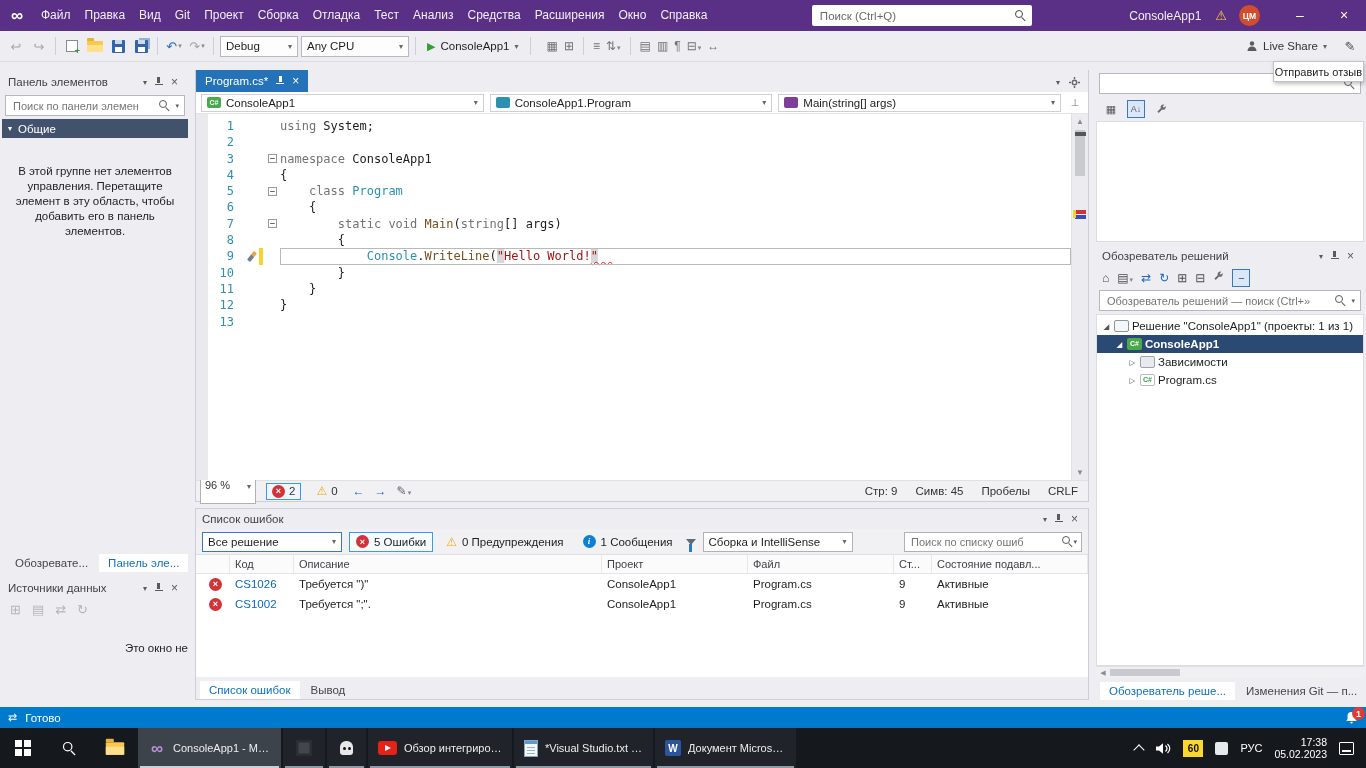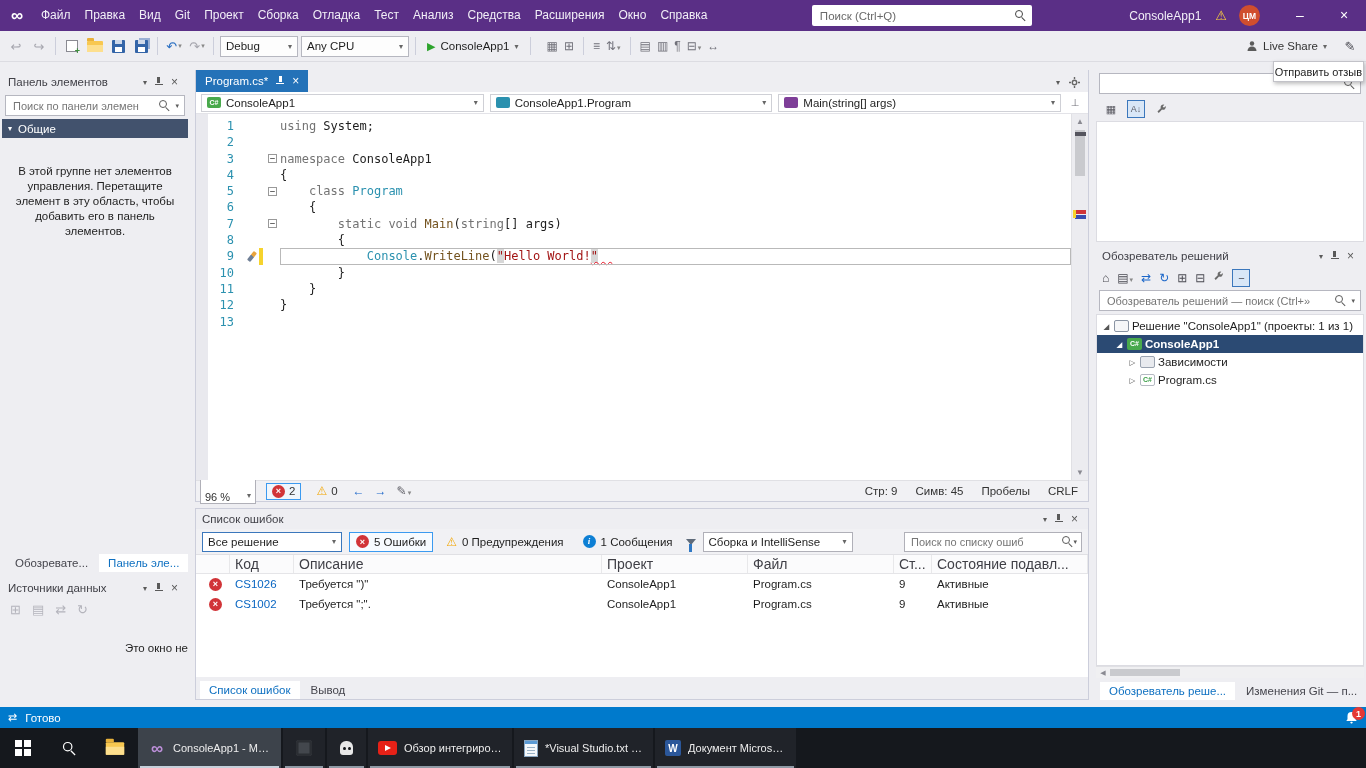--- a/index.html
+++ b/index.html
@@ -109,42 +109,42 @@
   .vscroll{position:absolute;right:0;top:0;bottom:0;width:17px;background:#ececf0;border-left:1px solid #e0e0e4}
   .scr-arrow{height:15px;color:#8a8a92;font-size:8px;text-align:center;line-height:15px}
   .scr-arrow.bottom{position:absolute;bottom:0;left:0;right:0}
   .scr-thumb{position:absolute;top:16px;left:3px;right:3px;height:46px;background:#c9cace}
   .scr-mark{position:absolute;right:2px;width:11px;height:4px}
   .m-top{top:18px;background:#55555e}
   .m-err{top:96px;background:#d13438}
   .m-caret{top:101px;background:#3a4db0}
   .m-chg{top:96px;left:1px;width:3px;background:#f6d32d;position:absolute;height:8px}
   .editor-status{height:21px;background:#f1f1f4;border-top:1px solid #e0e0e4;display:flex;align-items:center;gap:10px;padding:0 10px 0 4px;font-size:11.5px;color:#333}
-  .zoom-dd{width:56px;height:17px;background:#fff;border:1px solid #b0b0b8;display:flex;align-items:flex-start;padding:12px 4px;font-size:11px}
+  .zoom-dd{width:56px;height:17px;background:#fff;border:1px solid #b0b0b8;display:flex;align-items:flex-end;padding:12px 4px;font-size:11px}
   .chip-btn{display:flex;align-items:center;gap:4px;padding:1px 5px}
   .chip-btn.sel{border:1px solid #3b9af0;background:#f0f6fc}
   .err-circle{width:13px;height:13px;border-radius:50%;background:#d13438;color:#fff;display:inline-flex;align-items:center;justify-content:center;font-size:9px;font-weight:bold;flex:none}
   .warn-tri{color:#f2a600;font-size:12px}
   .navarrow{color:#1b66c9;font-size:12px}
   .pencil{color:#5a5a62;font-size:12px}
   .stat-right{margin-left:auto;display:flex;gap:18px}
 
   
   .el-filter{height:26px;background:#f1f1f4;display:flex;align-items:center;gap:7px;padding:0 6px;border-bottom:1px solid #e0e0e4;font-size:11.5px}
   .el-dd{height:20px;background:#fff;border:1px solid #b0b0b8;display:flex;align-items:center;gap:5px;padding:0 5px;white-space:nowrap}
   .el-dd.focus{border-color:#3b77bc}
   .el-btn{height:20px;display:flex;align-items:center;gap:5px;padding:0 6px;white-space:nowrap}
   .el-btn.toggled{border:1px solid #3b9af0;background:#f7fbff}
   .info-circle{width:13px;height:13px;border-radius:50%;background:#0d7fd4;color:#fff;font:bold italic 9px/13px "Liberation Serif",serif;text-align:center;flex:none}
   .icon-funnel{width:0;height:0;border-left:5.5px solid transparent;border-right:5.5px solid transparent;border-top:6px solid #5f6b7a;position:relative;display:inline-block}
   .icon-funnel::after{content:"";position:absolute;left:-1.5px;top:-1px;width:3px;height:8px;background:#2f78c4}
   .el-search{margin-left:auto;width:178px;height:20px;background:#fff;border:1px solid #b0b0b8;display:flex;align-items:center;gap:0;padding:0 4px;color:#5c5c5c}
   .el-search input{flex:1;min-width:0;border:0;outline:0;font-size:11px}
   .el-search input::placeholder{color:#767676}
-  .el-colhead{height:19px;background:#fbfbfc;border-bottom:1px solid #e5e5e8;display:flex;align-items:center;font-size:14px;color:#3f3f46}
+  .el-colhead{height:19px;background:#fbfbfc;border-bottom:1px solid #e5e5e8;display:flex;align-items:center;font-size:11px;color:#3f3f46}
   .el-colhead .el-c{border-right:1px solid #e8e8ea;height:100%;display:flex;align-items:center}
   .el-c{padding-left:5px;overflow:hidden;white-space:nowrap;text-overflow:ellipsis}
   .c-icon{width:34px;flex:none}.c-code{width:64px;flex:none}.c-desc{width:308px;flex:none}
   .c-proj{width:146px;flex:none}.c-file{width:146px;flex:none}.c-line{width:38px;flex:none}.c-state{flex:1}
   .el-body{flex:1;background:#fff;overflow:hidden}
   .el-row{height:20px;display:flex;align-items:center;font-size:11.5px}
   .el-row .c-icon{display:flex;justify-content:center}
   .link{color:#0a66c2}
 
   
@@ -725,14 +725,29 @@
         </div>
         <div class="tb-app">
           <div class="tb-icon notepad"></div>
           <span class="tb-label">*Visual Studio.txt – ...</span>
         </div>
         <div class="tb-app">
           <div class="tb-icon word">W</div>
           <span class="tb-label">Документ Microso...</span>
         </div>
       </div>
+    <div class="tray">
+      <span class="chev-up"></span>
+      <svg width="16" height="13">
+          <path d="M1 4.5h3l4-3.2v10.4l-4-3.2H1z" fill="#fff"></path>
+          <path d="M10.5 3.5q3 3 0 6M12.5 2q4.5 4.5 0 9" stroke="#fff" stroke-width="1.2" fill="none"></path>
+        </svg>
+      <span class="batt-chip">60</span>
+      <span class="tray-sq"></span>
+      <span>РУС</span>
+      <span class="clock">
+        <span style="display:block">17:38</span>
+        <span style="display:block">05.02.2023</span>
+      </span>
+      <span class="ac-icon"></span>
+    </div>
   </div>
 </div>
 
 </body></html>

